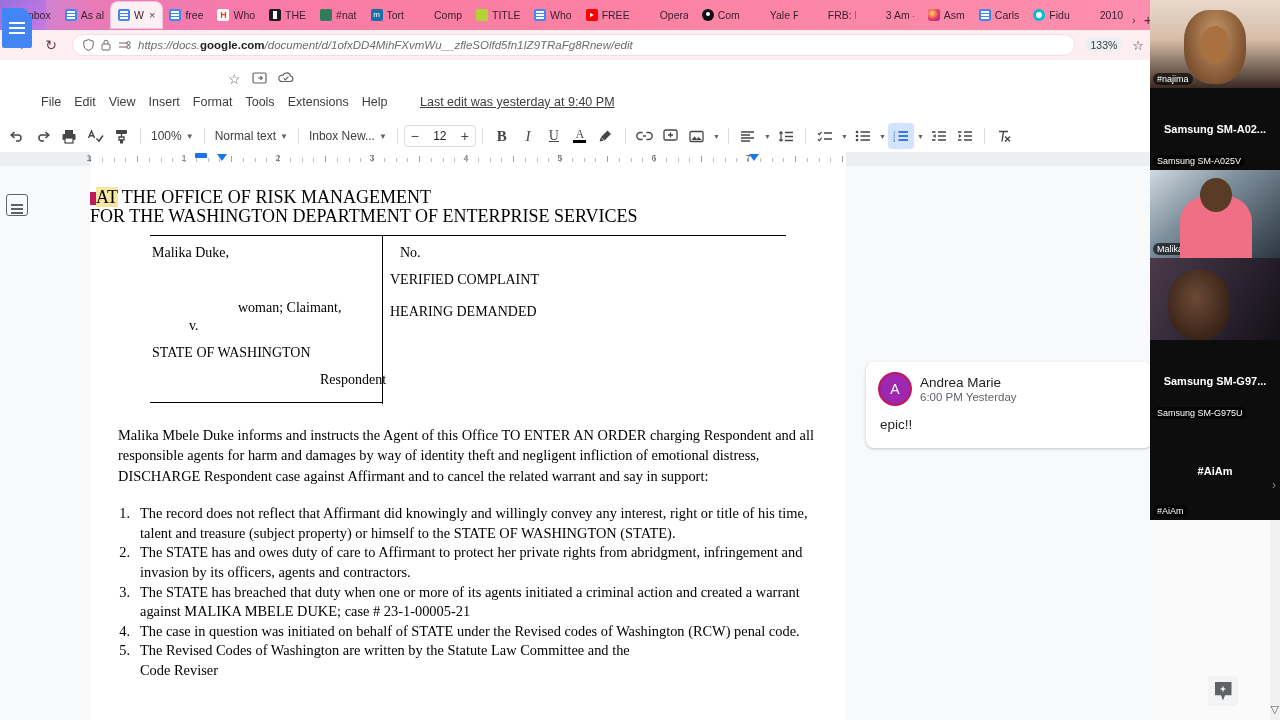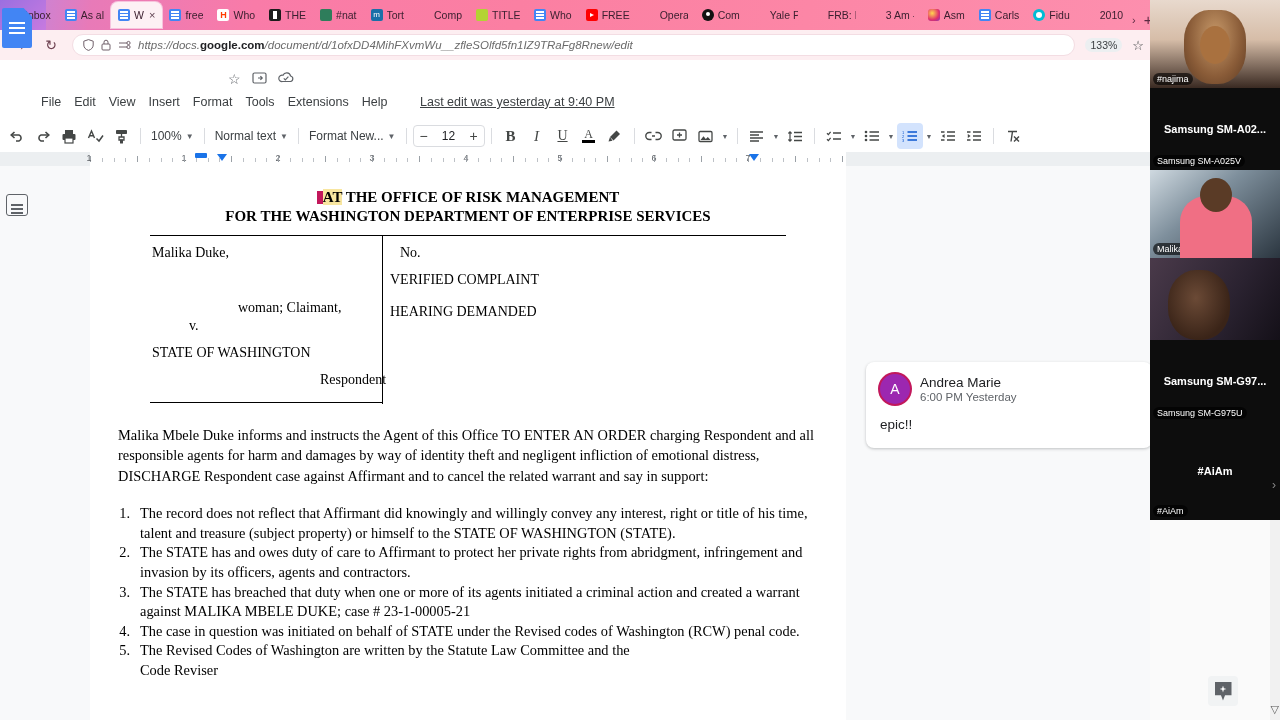--- a/index.html
+++ b/index.html
@@ -122,21 +122,21 @@
   .indent-bar { position:absolute; top:1px; width:12px; height:5px; background:#1a73e8; border-radius:1px; }
 
   
   .docarea { position:absolute; left:0; top:166px; width:1152px; height:554px; background:#f8f9fa; overflow:hidden; }
   .outline-btn { position:absolute; left:6px; top:28px; width:22px; height:22px;
      border:1.5px solid #5f6368; border-radius:3px; display:flex; align-items:center; justify-content:center; }
   .outline-btn i{ display:block; width:12px; height:1.6px; background:#5f6368; box-shadow:0 4px 0 #5f6368,0 8px 0 #5f6368; }
   .page { position:absolute; left:90px; top:0; width:756px; height:554px; background:#fff; }
   .page-inner { font-family:"Liberation Serif", serif; color:#000; }
 
-  .doc-heading { text-align:center; font-weight:bold; font-size:15px; line-height:19px; padding-top:22px; }
+  .doc-heading { text-align:left; font-weight:normal; font-size:18px; line-height:19px; padding-top:22px; }
   .hl { background:#f8e6a0; }
   .cursor-mark { display:inline-block; width:7px; height:13px; background:#c2185b; vertical-align:-2px; margin-right:-1px; }
 
   .caption { position:relative; margin:9px 60px 0 60px; border-top:1.3px solid #000; height:168px; }
   .caption .vline { position:absolute; left:232px; top:0; width:1.3px; height:168px; background:#000; }
   .caption .hbottom { position:absolute; left:0; bottom:0; width:232px; height:1.3px; background:#000; }
   .cap-l { position:absolute; left:2px; top:0; width:230px; font-size:14px; }
   .cap-r { position:absolute; left:240px; top:0; width:260px; font-size:14px; }
   .cap-l div, .cap-r div { margin-top:0; }
   .cl1{ position:absolute; top:9px; left:0; }
@@ -398,21 +398,21 @@
         <span>100%</span>
         <span class="caret">▼</span>
       </div>
     <div class="tbsep"></div>
     <div class="tbbox">
         <span>Normal text</span>
         <span class="caret">▼</span>
       </div>
     <div class="tbsep"></div>
     <div class="tbbox fontbox">
-        <span>Format New...</span>
+        <span>Inbox New...</span>
         <span class="caret">▼</span>
       </div>
     <div class="tbsep"></div>
     <div class="sizebox">
       <span class="pm">−</span>
       <span class="val">12</span>
       <span class="pm">+</span>
     </div>
     <div class="tbsep"></div>
     <div class="tb" style="font-weight:bold;font-family:'Liberation Serif',serif;font-size:15px">

